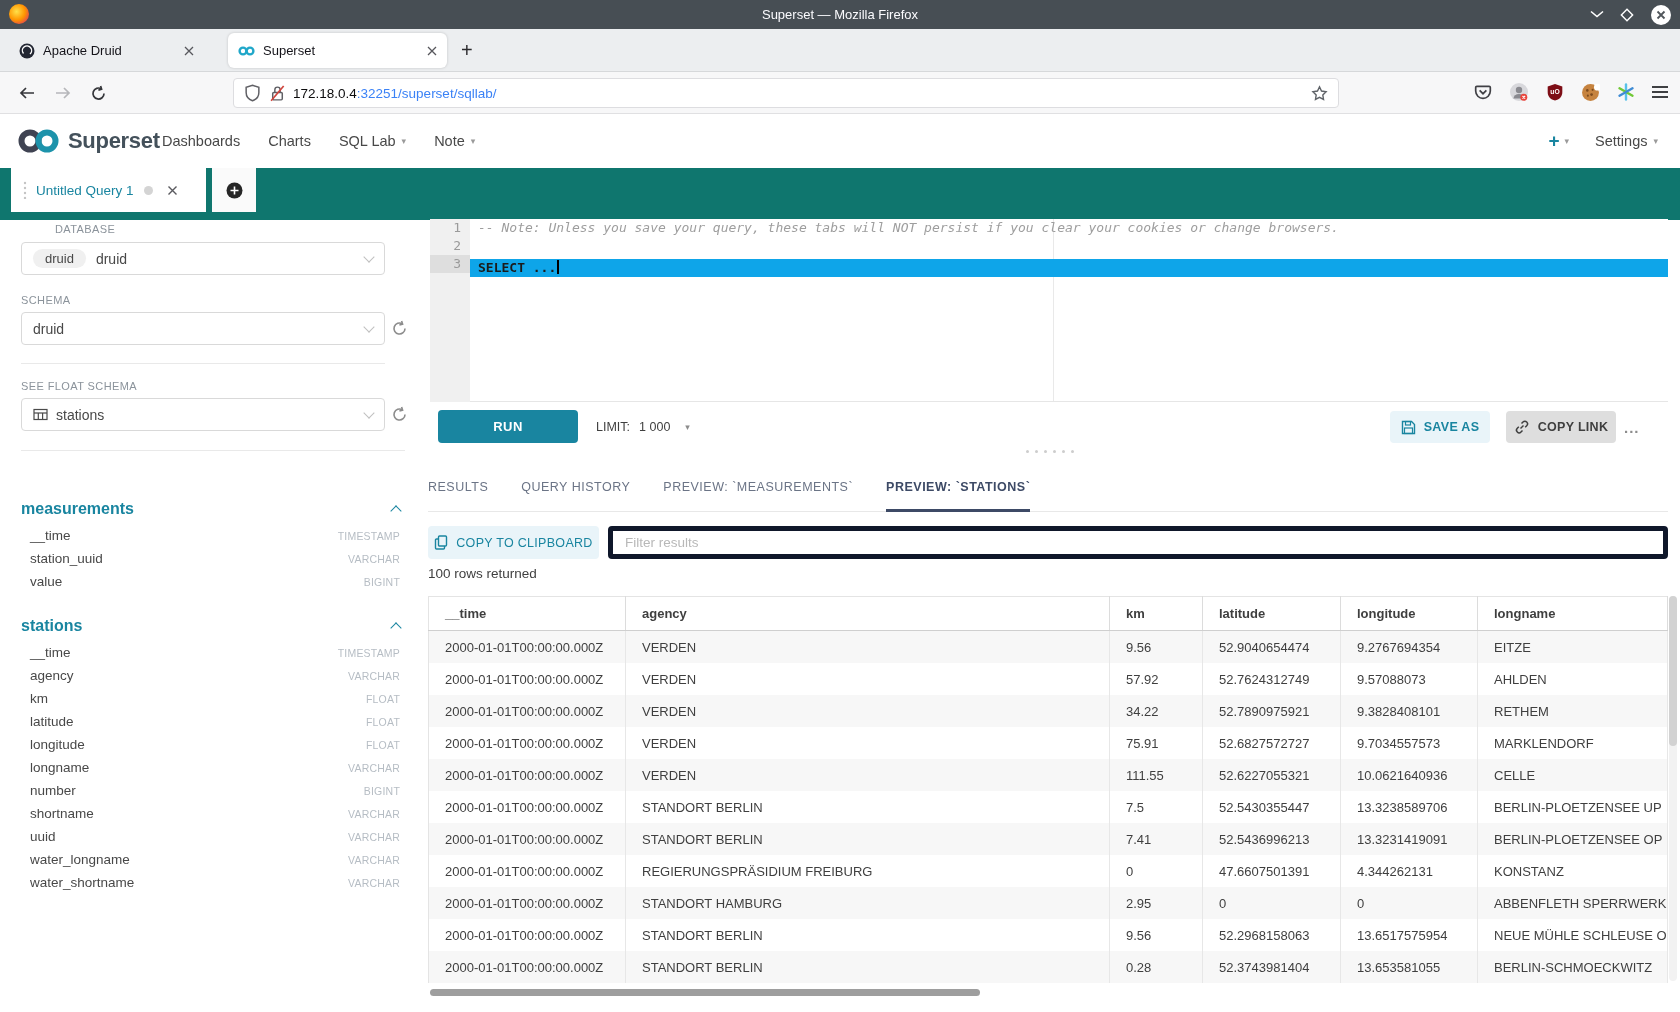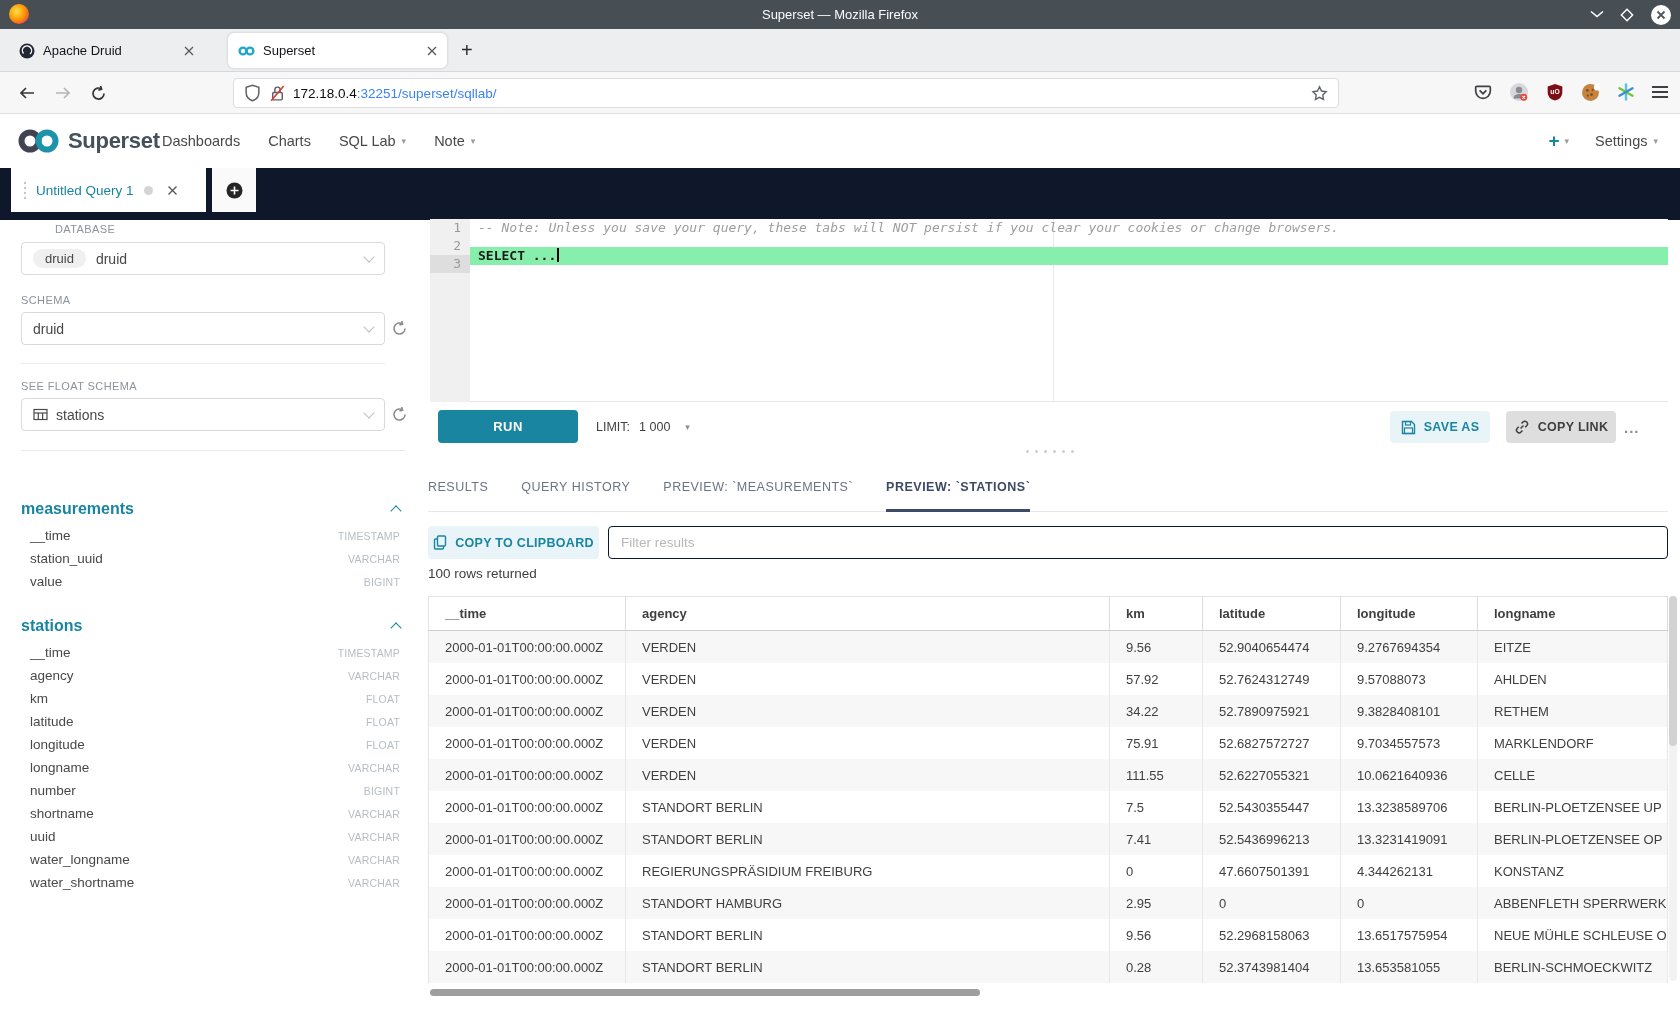--- a/index.html
+++ b/index.html
@@ -42,21 +42,21 @@
   .brand-text{font-size:22px;font-weight:bold;color:#44515b;letter-spacing:-0.3px;}
   .nav-items{position:absolute;left:162px;top:0;height:54px;display:flex;align-items:center;gap:28px;}
   .nav-item{font-size:14.5px;color:#484848;display:flex;align-items:center;gap:6px;cursor:pointer;}
   .tri{font-size:9px;color:#9a9a9a;}
   .nav-right{position:absolute;right:22px;top:0;height:54px;display:flex;align-items:center;gap:26px;}
   .plus-group{display:flex;align-items:center;gap:5px;}
   .plus-glyph{color:#1985a0;font-size:19px;font-weight:bold;}
   .settings-group{display:flex;align-items:center;gap:6px;font-size:14.5px;color:#484848;}
 
   
-  .qtabbar{position:absolute;top:168px;left:0;width:1680px;height:52px;background:#0f172a;}
+  .qtabbar{position:absolute;top:168px;left:0;width:1680px;height:52px;background:#0f766e;}
   .qtab{position:absolute;left:11px;top:0;width:195px;height:44px;background:#fff;
     display:flex;align-items:center;padding:0 10px 0 12px;box-sizing:border-box;}
   .qtab-title{color:#1985a0;font-size:13.5px;margin-left:9px;white-space:nowrap;}
   .status-dot{width:9px;height:9px;border-radius:50%;background:#d4d4d4;margin-left:10px;}
   .qtab-close{margin-left:14px;display:flex;}
   .qtab-new{position:absolute;left:212px;top:0;width:44px;height:44px;background:#fafafa;
     display:flex;align-items:center;justify-content:center;}
 
   
   .field-label{position:absolute;left:21px;font-size:11px;color:#8b939b;letter-spacing:.4px;}
@@ -80,21 +80,21 @@
   .col-type{font-size:10.5px;color:#b6bdc4;letter-spacing:.2px;}
 
   
   .editor{position:absolute;top:219px;left:430px;width:1238px;height:183px;background:#fff;
     border-bottom:1px solid #e6e6e6;box-sizing:border-box;font-family:"DejaVu Sans Mono",monospace;font-size:13px;}
   .gutter{position:absolute;left:0;top:0;width:40px;height:183px;background:#f0f0f0;}
   .gutter-cell{height:18px;line-height:18px;text-align:right;padding-right:9px;color:#9a9a9a;}
   .gutter-cell.active{background:#dedede;}
   .ed-line{position:absolute;left:40px;right:0;height:18px;line-height:18px;padding-left:8px;white-space:nowrap;}
   .ed-line.l1{top:0;color:#9e9e9e;font-style:italic;}
-  .ed-line.l3{top:28px;background:#86efac;color:#1b1b1b;font-weight:bold;}
+  .ed-line.l3{top:40px;background:#0ea5e9;color:#1b1b1b;font-weight:bold;}
   .print-margin{position:absolute;left:623px;top:0;width:1px;height:182px;background:#e9e9e9;}
   .cursor{display:inline-block;width:2px;height:14px;background:#000;vertical-align:-2px;margin-left:1px;}
 
   
   .runrow{position:absolute;top:402px;left:428px;width:1240px;height:50px;background:#fff;}
   .run-btn{position:absolute;left:10px;top:8px;width:140px;height:33px;background:#1985a0;border-radius:4px;
     color:#fff;font-size:13px;font-weight:bold;letter-spacing:.4px;display:flex;align-items:center;justify-content:center;}
   .limit-group{position:absolute;left:168px;top:8px;height:33px;display:flex;align-items:center;gap:9px;
     font-size:12.5px;color:#3f3f3f;}
   .limit-caret{font-size:9px;color:#8c8c8c;margin-left:6px;}
@@ -108,22 +108,22 @@
   .dragdots i{width:3px;height:3px;border-radius:50%;background:#cdcdcd;}
 
   
   .restabs{position:absolute;top:465px;left:428px;width:1240px;height:47px;display:flex;gap:33px;
     border-bottom:1px solid #e8e8e8;box-sizing:border-box;}
   .restab{display:flex;align-items:center;font-size:12.5px;letter-spacing:.5px;color:#6b7486;
     border-bottom:3px solid transparent;box-sizing:border-box;height:47px;}
   .restab.active{color:#3d4a66;font-weight:bold;border-bottom-color:#3d4a66;}
 
   .copy-btn{position:absolute;top:526px;left:428px;width:171px;height:33px;background:#e9f4f9;border-radius:4px;
-    display:flex;align-items:center;justify-content:center;gap:8px;color:#1985a0;font-size:12.5px;font-weight:bold;letter-spacing:.3px;}
-  .filter-input{position:absolute;top:526px;left:608px;width:1060px;height:33px;border:1px solid #0f172a;border-radius:4px;
+    display:flex;align-items:center;justify-content:center;gap:8px;color:#1985a0;font-size:12.5px;font-weight:normal;letter-spacing:.3px;}
+  .filter-input{position:absolute;top:526px;left:608px;width:1060px;height:33px;border:5px solid #0f172a;border-radius:4px;
     box-sizing:border-box;padding:0 12px;font-size:13.5px;color:#484848;font-family:"Liberation Sans",sans-serif;outline:none;}
   .filter-input::placeholder{color:#b8b8b8;}
   .rowcount{position:absolute;top:566px;left:428px;font-size:13.5px;color:#3f3f3f;}
 
   
   .results-table{position:absolute;top:596px;left:428px;width:1240px;border-collapse:collapse;table-layout:fixed;
     border-left:1px solid #e4e4e4;font-size:13px;color:#3f3f3f;}
   .results-table th{height:33px;text-align:left;padding:0 0 0 16px;font-weight:bold;
     border-top:1px solid #e4e4e4;border-bottom:1px solid #cfcfcf;border-right:1px solid #dcdcdc;
     white-space:nowrap;overflow:hidden;}

